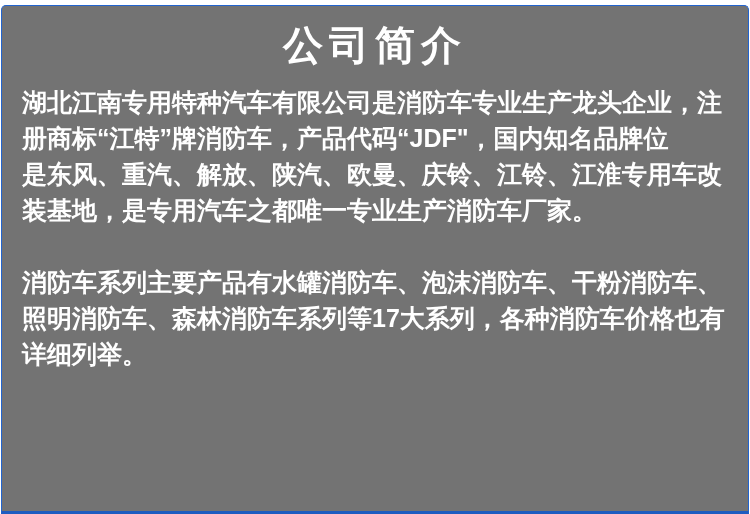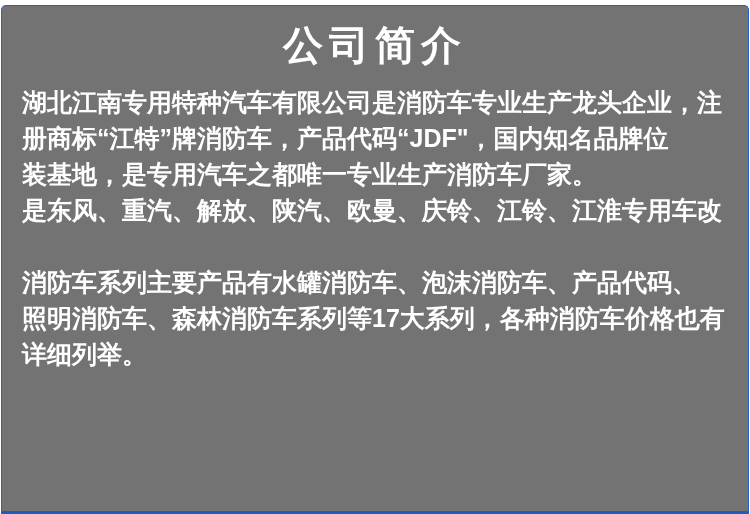--- a/index.html
+++ b/index.html
@@ -49,23 +49,23 @@
 </head>
 <body>
 
 <div class="panel">
 
   <h1 class="title">公司简介</h1>
 
   <div class="para para-1">
     <div class="line">湖北江南专用特种汽车有限公司是消防车专业生产龙头企业，注</div>
     <div class="line">册商标“江特”牌消防车，产品代码“JDF"，国内知名品牌位</div>
+    <div class="line">是东风、重汽、解放、陕汽、欧曼、庆铃、江铃、江淮专用车改</div>
     <div class="line">装基地，是专用汽车之都唯一专业生产消防车厂家。</div>
-    <div class="line">是东风、重汽、解放、陕汽、欧曼、庆铃、江铃、江淮专用车改</div>
   </div>
 
   <div class="para para-2">
-    <div class="line">消防车系列主要产品有水罐消防车、泡沫消防车、产品代码、</div>
+    <div class="line">消防车系列主要产品有水罐消防车、泡沫消防车、干粉消防车、</div>
     <div class="line">照明消防车、森林消防车系列等17大系列，各种消防车价格也有</div>
     <div class="line">详细列举。</div>
   </div>
 
 </div>
 
 </body></html>

